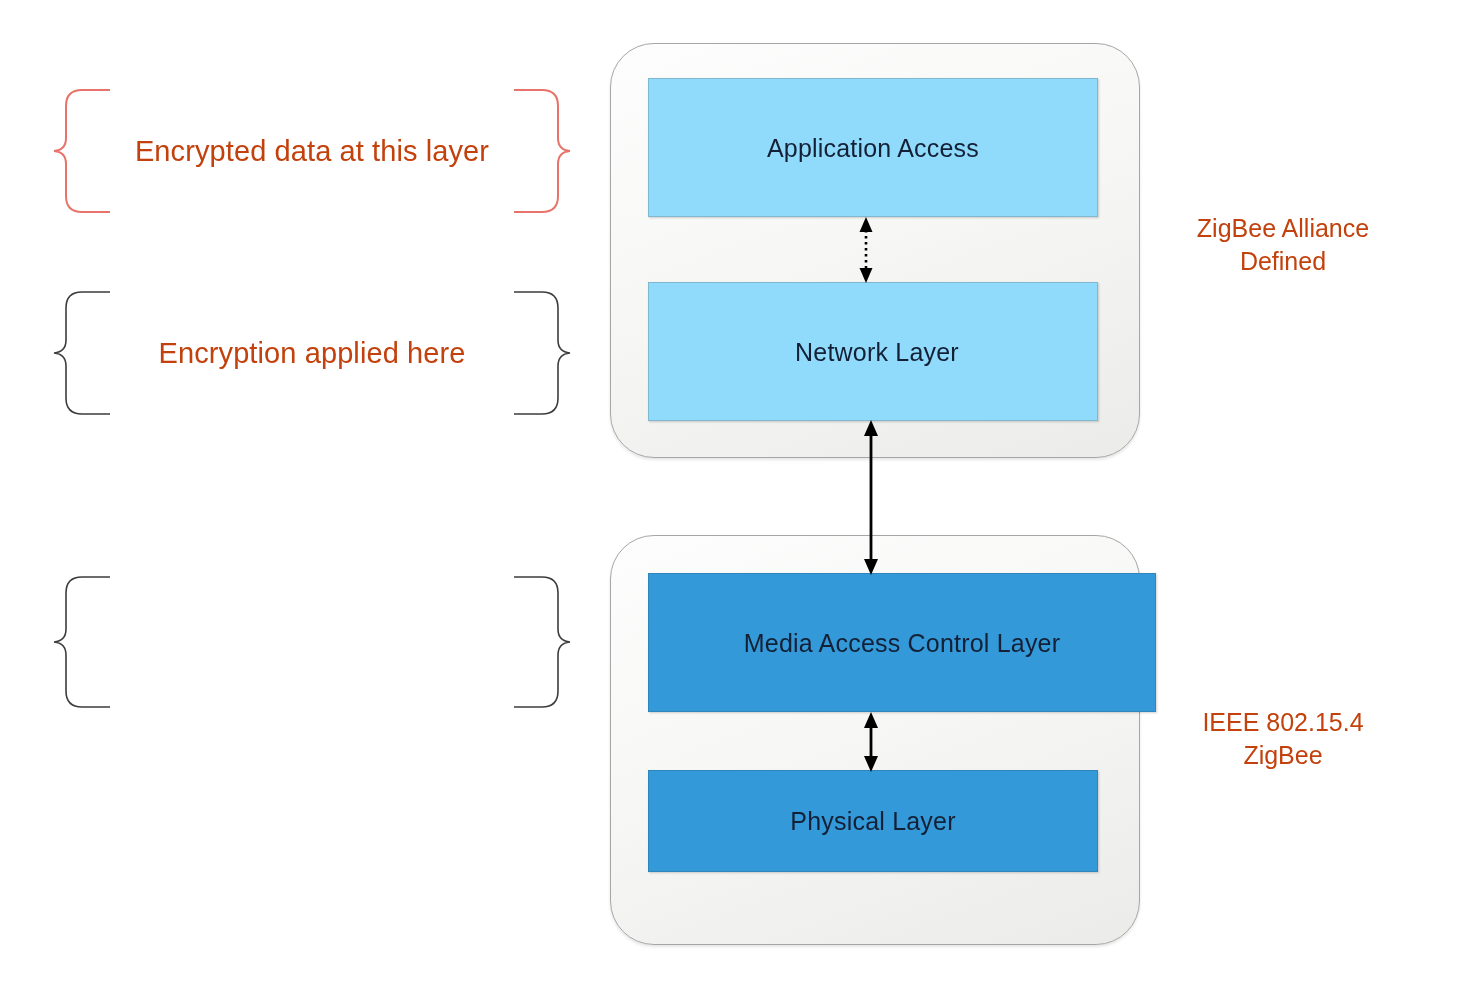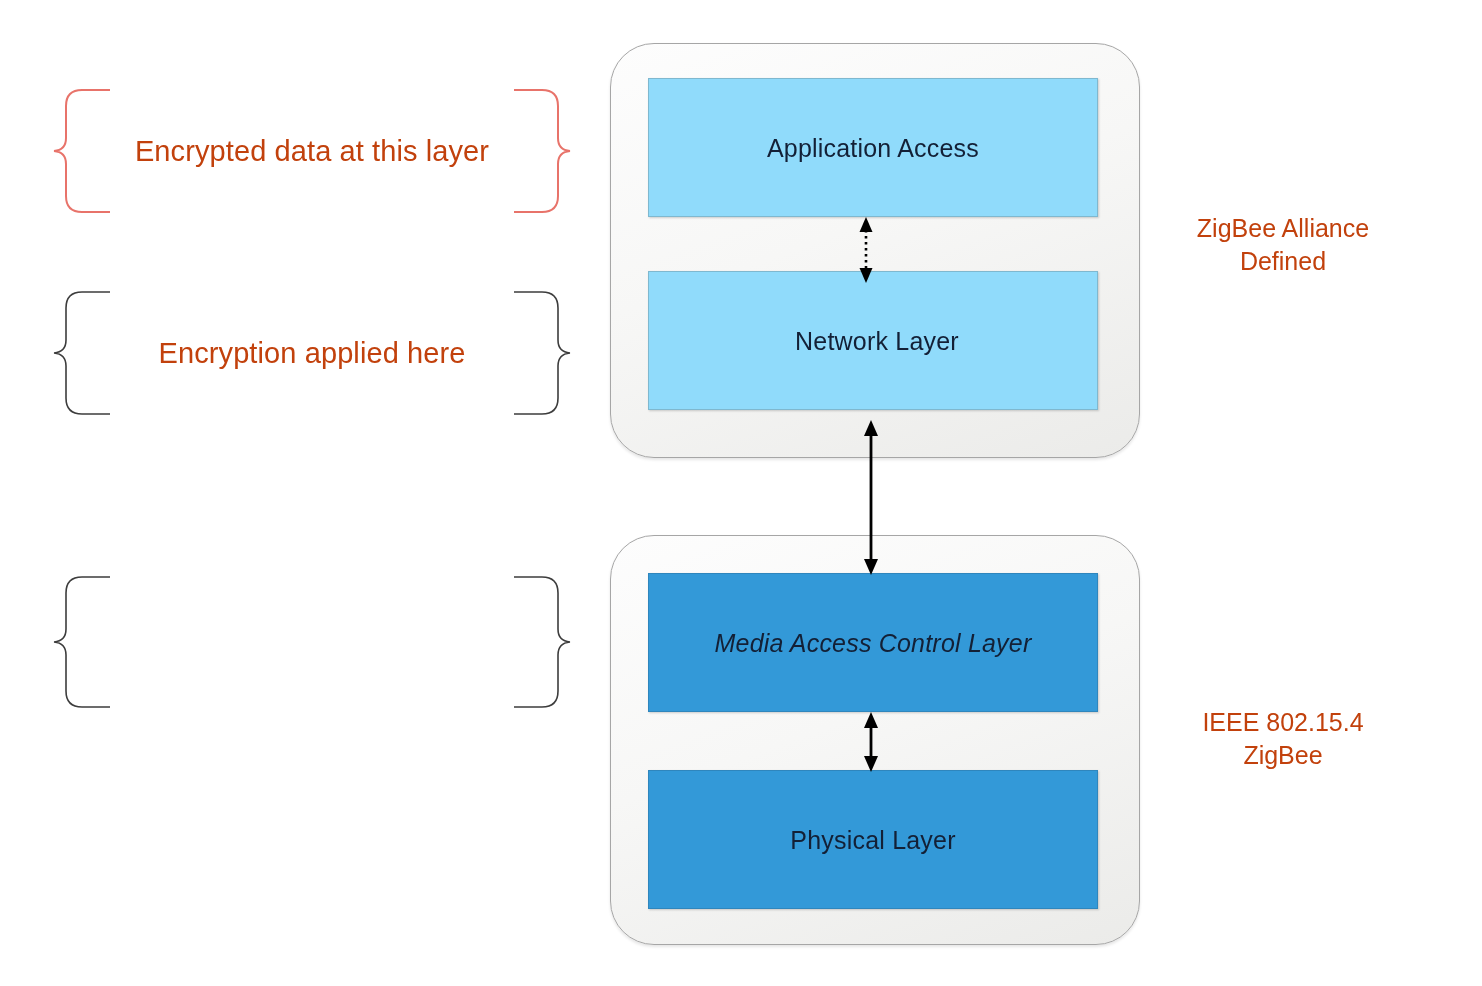--- a/index.html
+++ b/index.html
@@ -132,37 +132,37 @@
       <path d="M 2 2 L 30 2 Q 46 2 46 18 L 46 54 Q 46 66 58 67 Q 46 68 46 80 L 46 116 Q 46 132 30 132 L 2 132" fill="none" stroke="#3d3d3d" stroke-width="1.6"></path>
     </svg>
   </div>
 
   <div class="stack-container" style="left:610px; top:43px; width:530px; height:415px;"></div>
 
   <div class="layer-box light" style="left:648px; top:78px; width:450px; height:139px;">
     <span class="layer-label">Application Access</span>
   </div>
 
-  <div class="layer-box light" style="left:648px; top:271px; width:450px; height:139px;padding-left:8px;">
+  <div class="layer-box light" style="left:648px; top:282px; width:450px; height:139px;padding-left:8px;">
     <span class="layer-label">Network Layer</span>
   </div>
 
   <svg class="connector" style="left:852px; top:216px; width:28px; height:68px;" viewBox="0 0 28 68">
     <line x1="14" y1="14" x2="14" y2="54" stroke="#000000" stroke-width="2.6" stroke-dasharray="2.6 3.4"></line>
     <polygon points="14,1 7.5,16 20.5,16" fill="#000000"></polygon>
     <polygon points="14,67 7.5,52 20.5,52" fill="#000000"></polygon>
   </svg>
 
   <div class="stack-container" style="left:610px; top:535px; width:530px; height:410px;"></div>
 
-  <div class="layer-box dark" style="left:648px; top:573px; width:450px; height:139px;font-style:italic;">
+  <div class="layer-box dark" style="left:648px; top:573px; width:508px; height:139px;">
     <span class="layer-label">Media Access Control Layer</span>
   </div>
 
-  <div class="layer-box dark" style="left:648px; top:770px; width:450px; height:139px;">
+  <div class="layer-box dark" style="left:648px; top:770px; width:450px; height:102px;">
     <span class="layer-label">Physical Layer</span>
   </div>
 
   <svg class="connector" style="left:857px; top:419px; width:28px; height:157px;" viewBox="0 0 28 157">
     <line x1="14" y1="13" x2="14" y2="144" stroke="#000000" stroke-width="2.8"></line>
     <polygon points="14,1 7,17 21,17" fill="#000000"></polygon>
     <polygon points="14,156 7,140 21,140" fill="#000000"></polygon>
   </svg>
 
   <svg class="connector" style="left:857px; top:711px; width:28px; height:62px;" viewBox="0 0 28 62">

